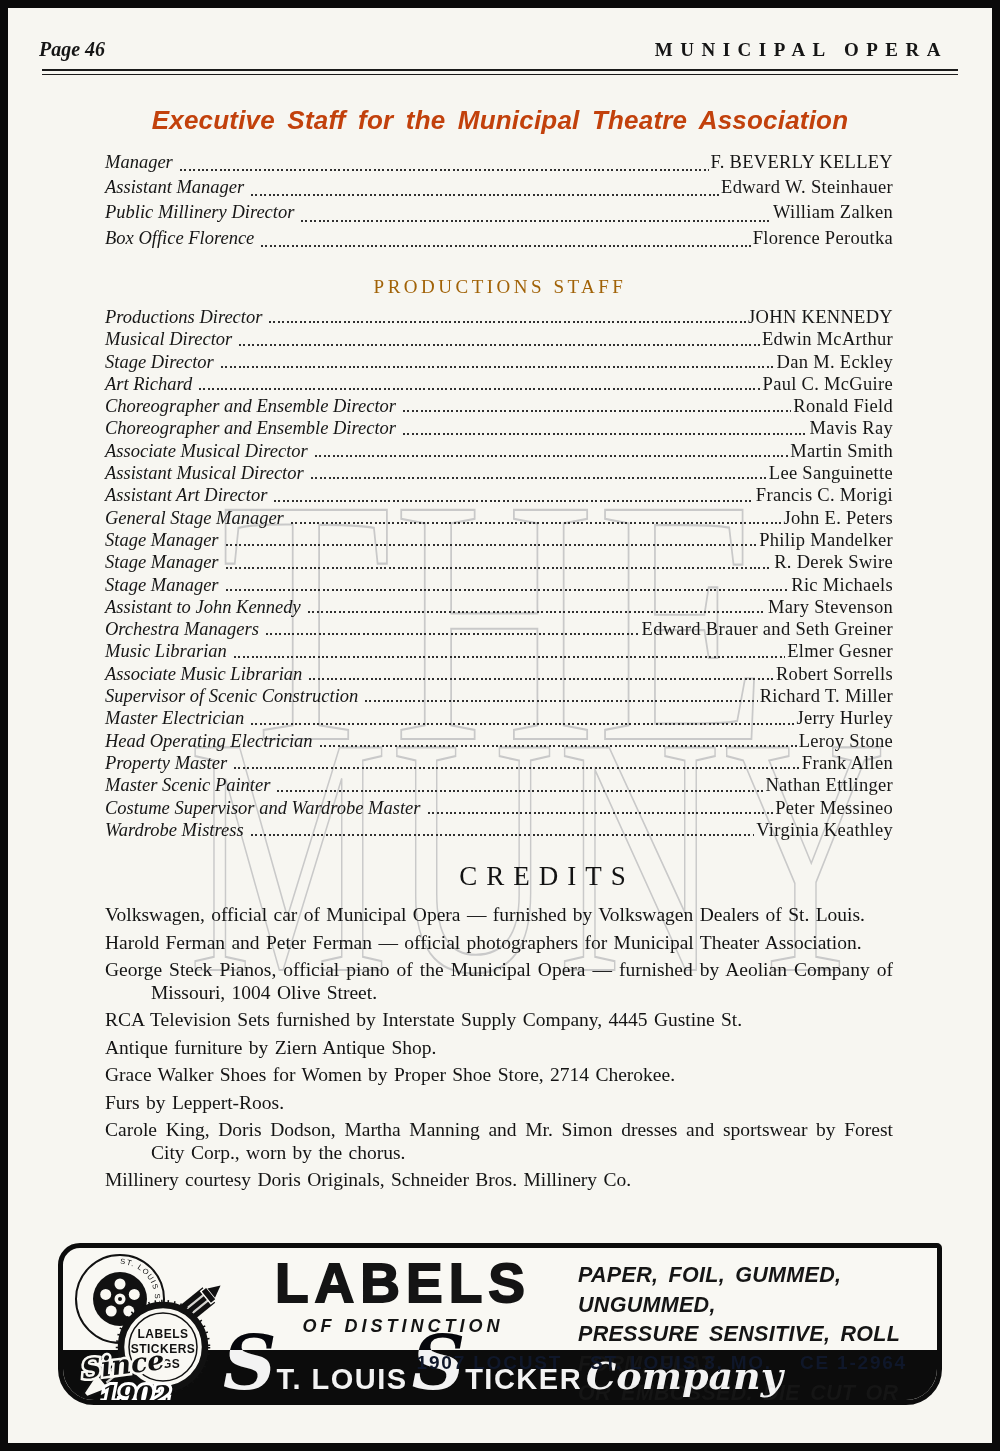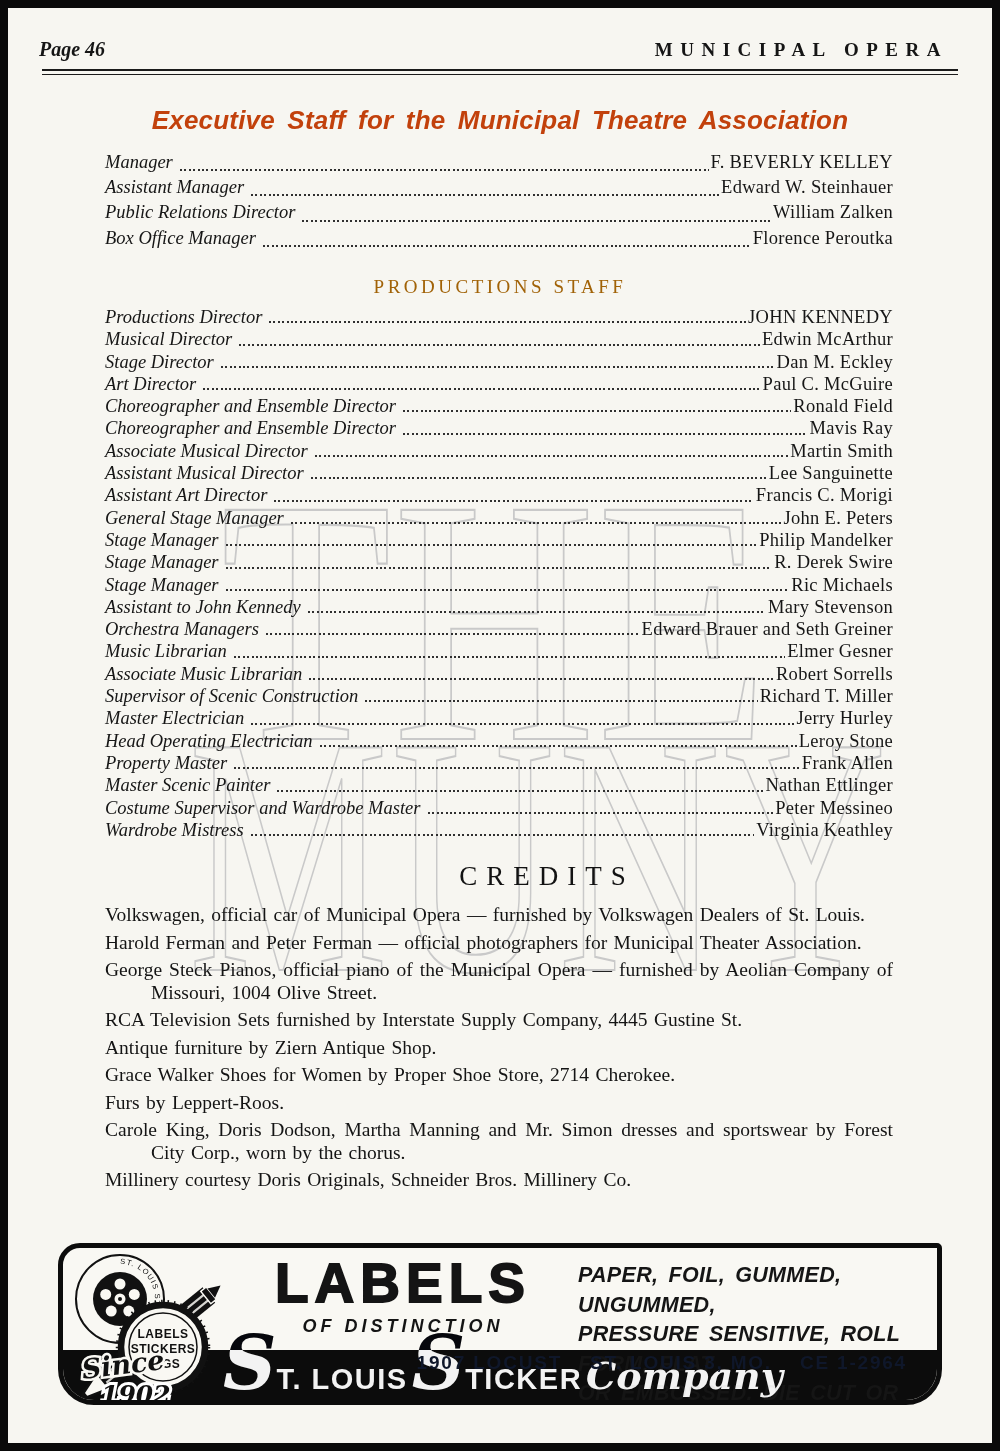--- a/index.html
+++ b/index.html
@@ -86,26 +86,26 @@
           <span class="role">Manager</span>
           <span class="lead"></span>
           <span class="name">F. BEVERLY KELLEY</span>
         </div>
       <div class="row">
           <span class="role">Assistant Manager</span>
           <span class="lead"></span>
           <span class="name">Edward W. Steinhauer</span>
         </div>
       <div class="row">
-          <span class="role">Public Relations Director</span>
+          <span class="role">Public Millinery Director</span>
           <span class="lead"></span>
           <span class="name">William Zalken</span>
         </div>
       <div class="row">
-          <span class="role">Box Office Manager</span>
+          <span class="role">Box Office Florence</span>
           <span class="lead"></span>
           <span class="name">Florence Peroutka</span>
         </div>
     </div>
 
     <div class="kicker">PRODUCTIONS STAFF</div>
 
     <div class="list prod">
       <div class="row">
           <span class="role">Productions Director</span>
@@ -116,21 +116,21 @@
           <span class="role">Musical Director</span>
           <span class="lead"></span>
           <span class="name">Edwin McArthur</span>
         </div>
       <div class="row">
           <span class="role">Stage Director</span>
           <span class="lead"></span>
           <span class="name">Dan M. Eckley</span>
         </div>
       <div class="row">
-          <span class="role">Art Director</span>
+          <span class="role">Art Richard</span>
           <span class="lead"></span>
           <span class="name">Paul C. McGuire</span>
         </div>
       <div class="row">
           <span class="role">Choreographer and Ensemble Director</span>
           <span class="lead"></span>
           <span class="name">Ronald Field</span>
         </div>
       <div class="row">
           <span class="role">Choreographer and Ensemble Director</span>

